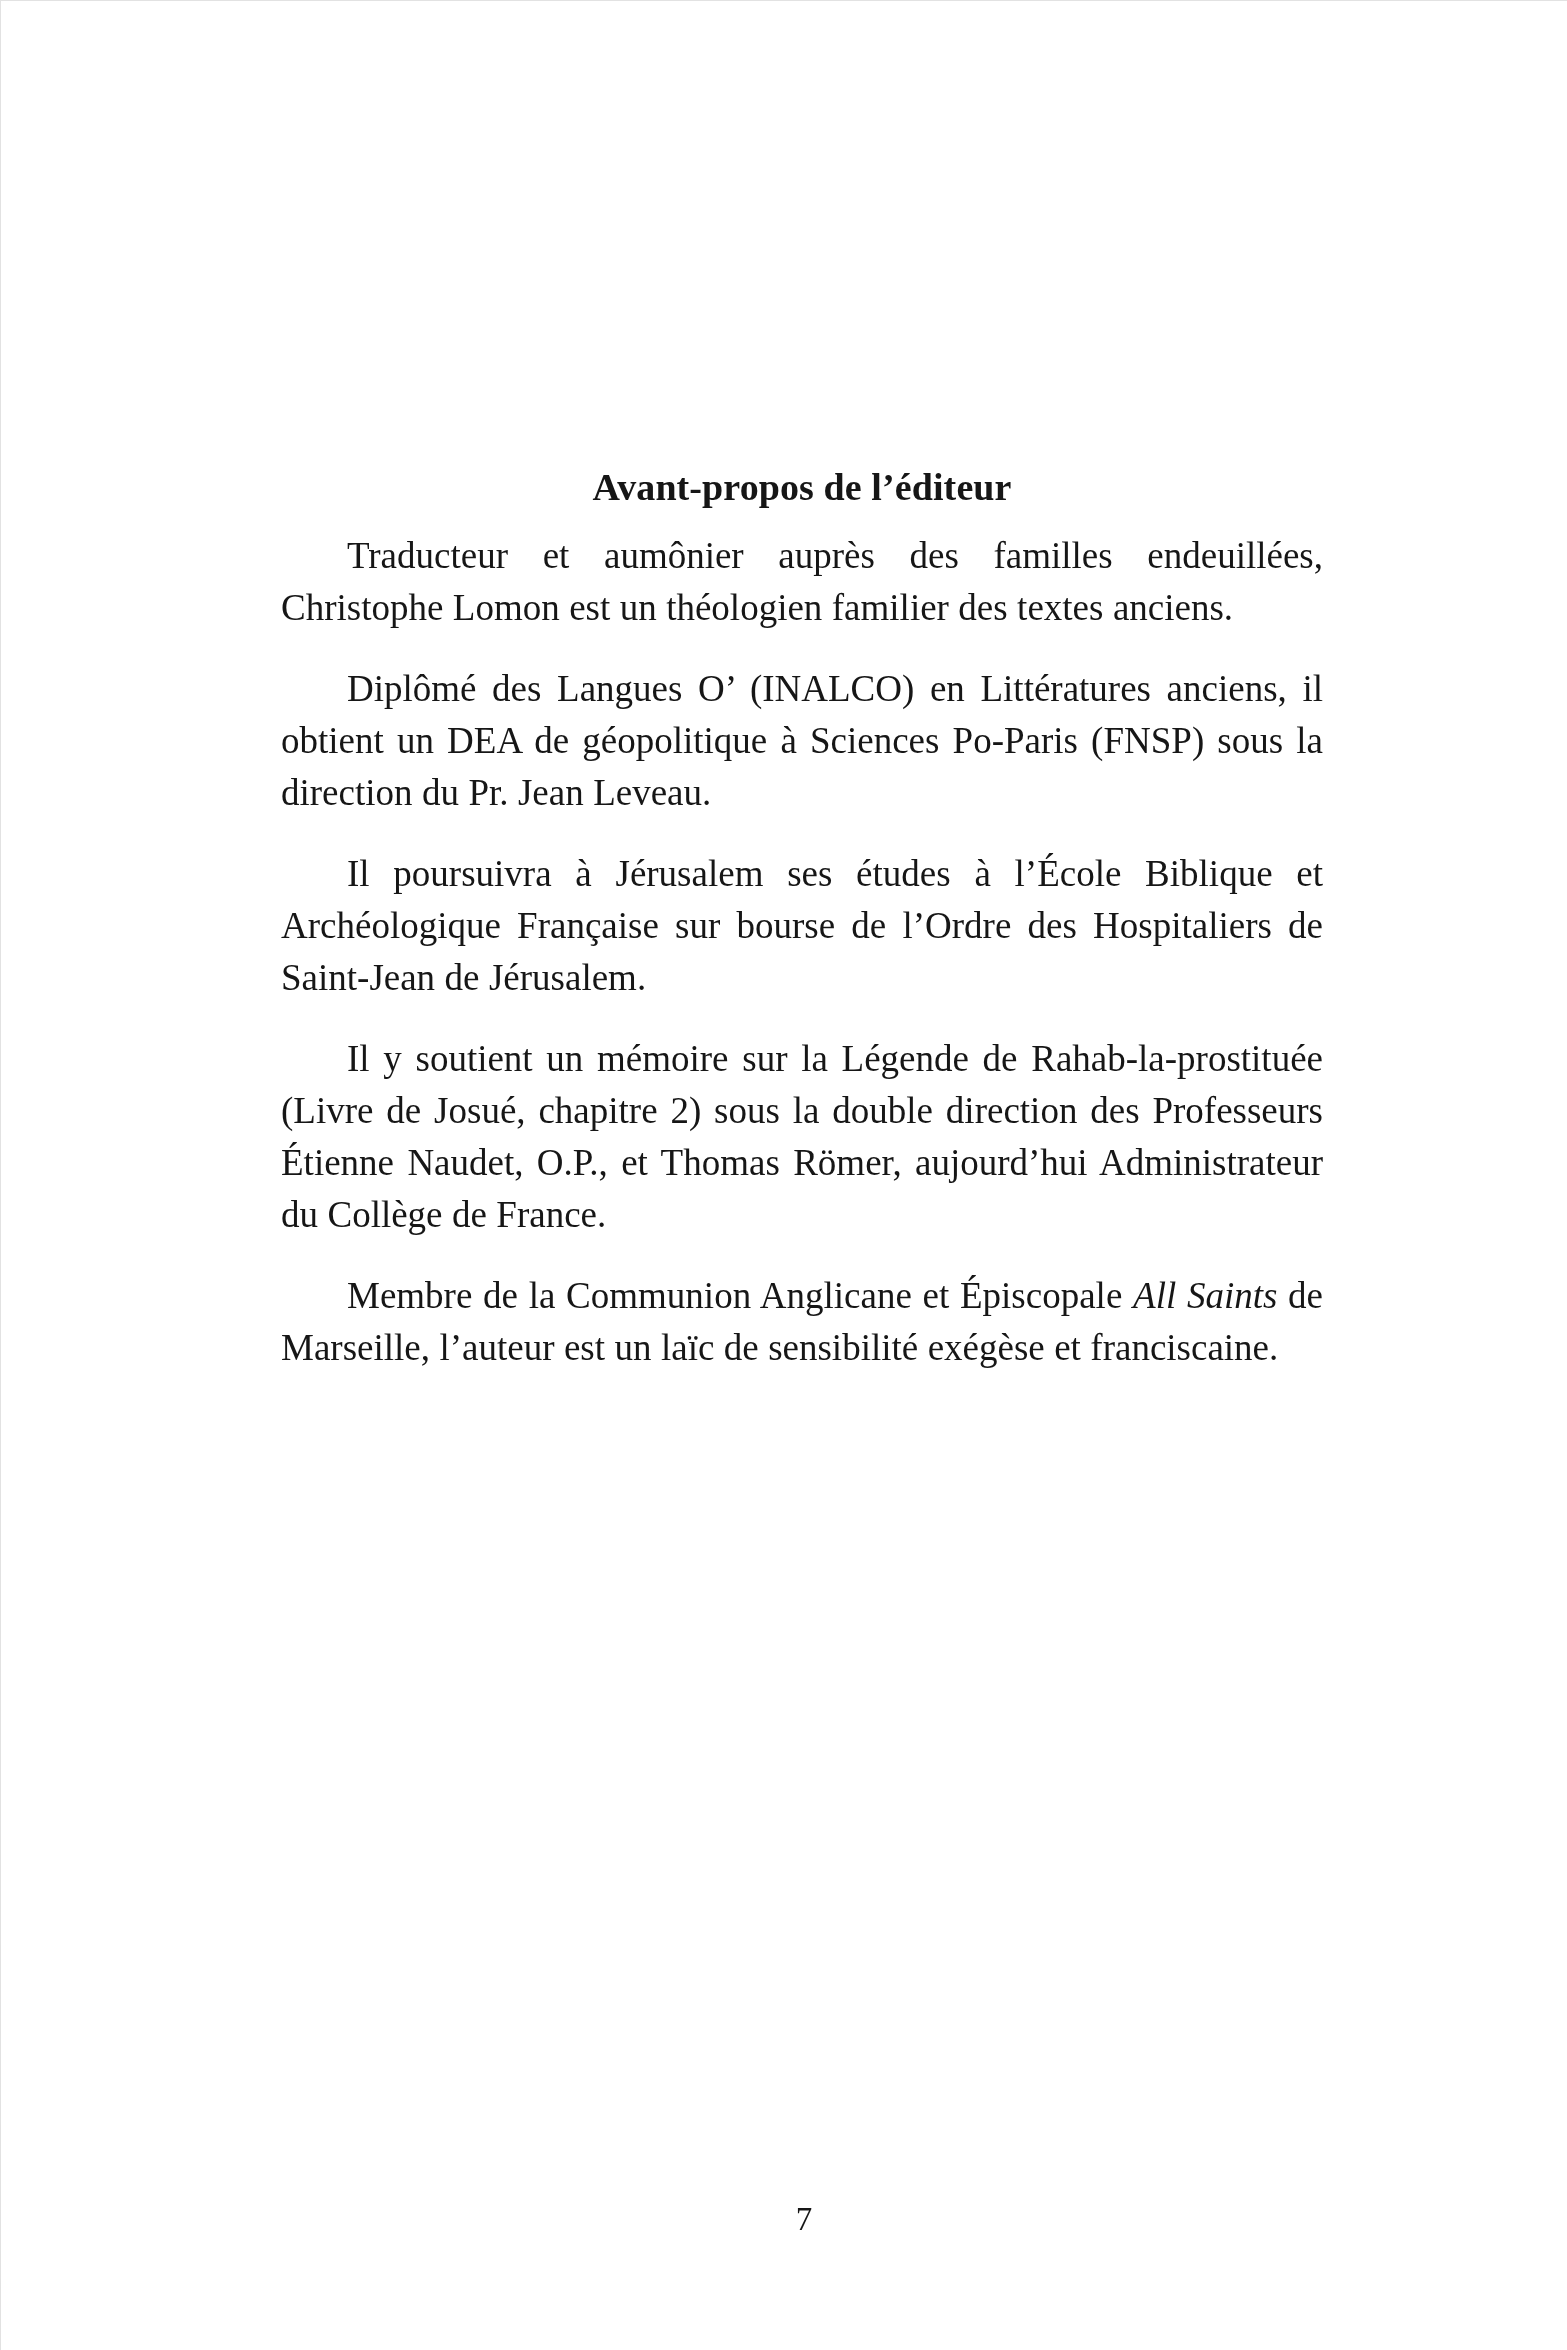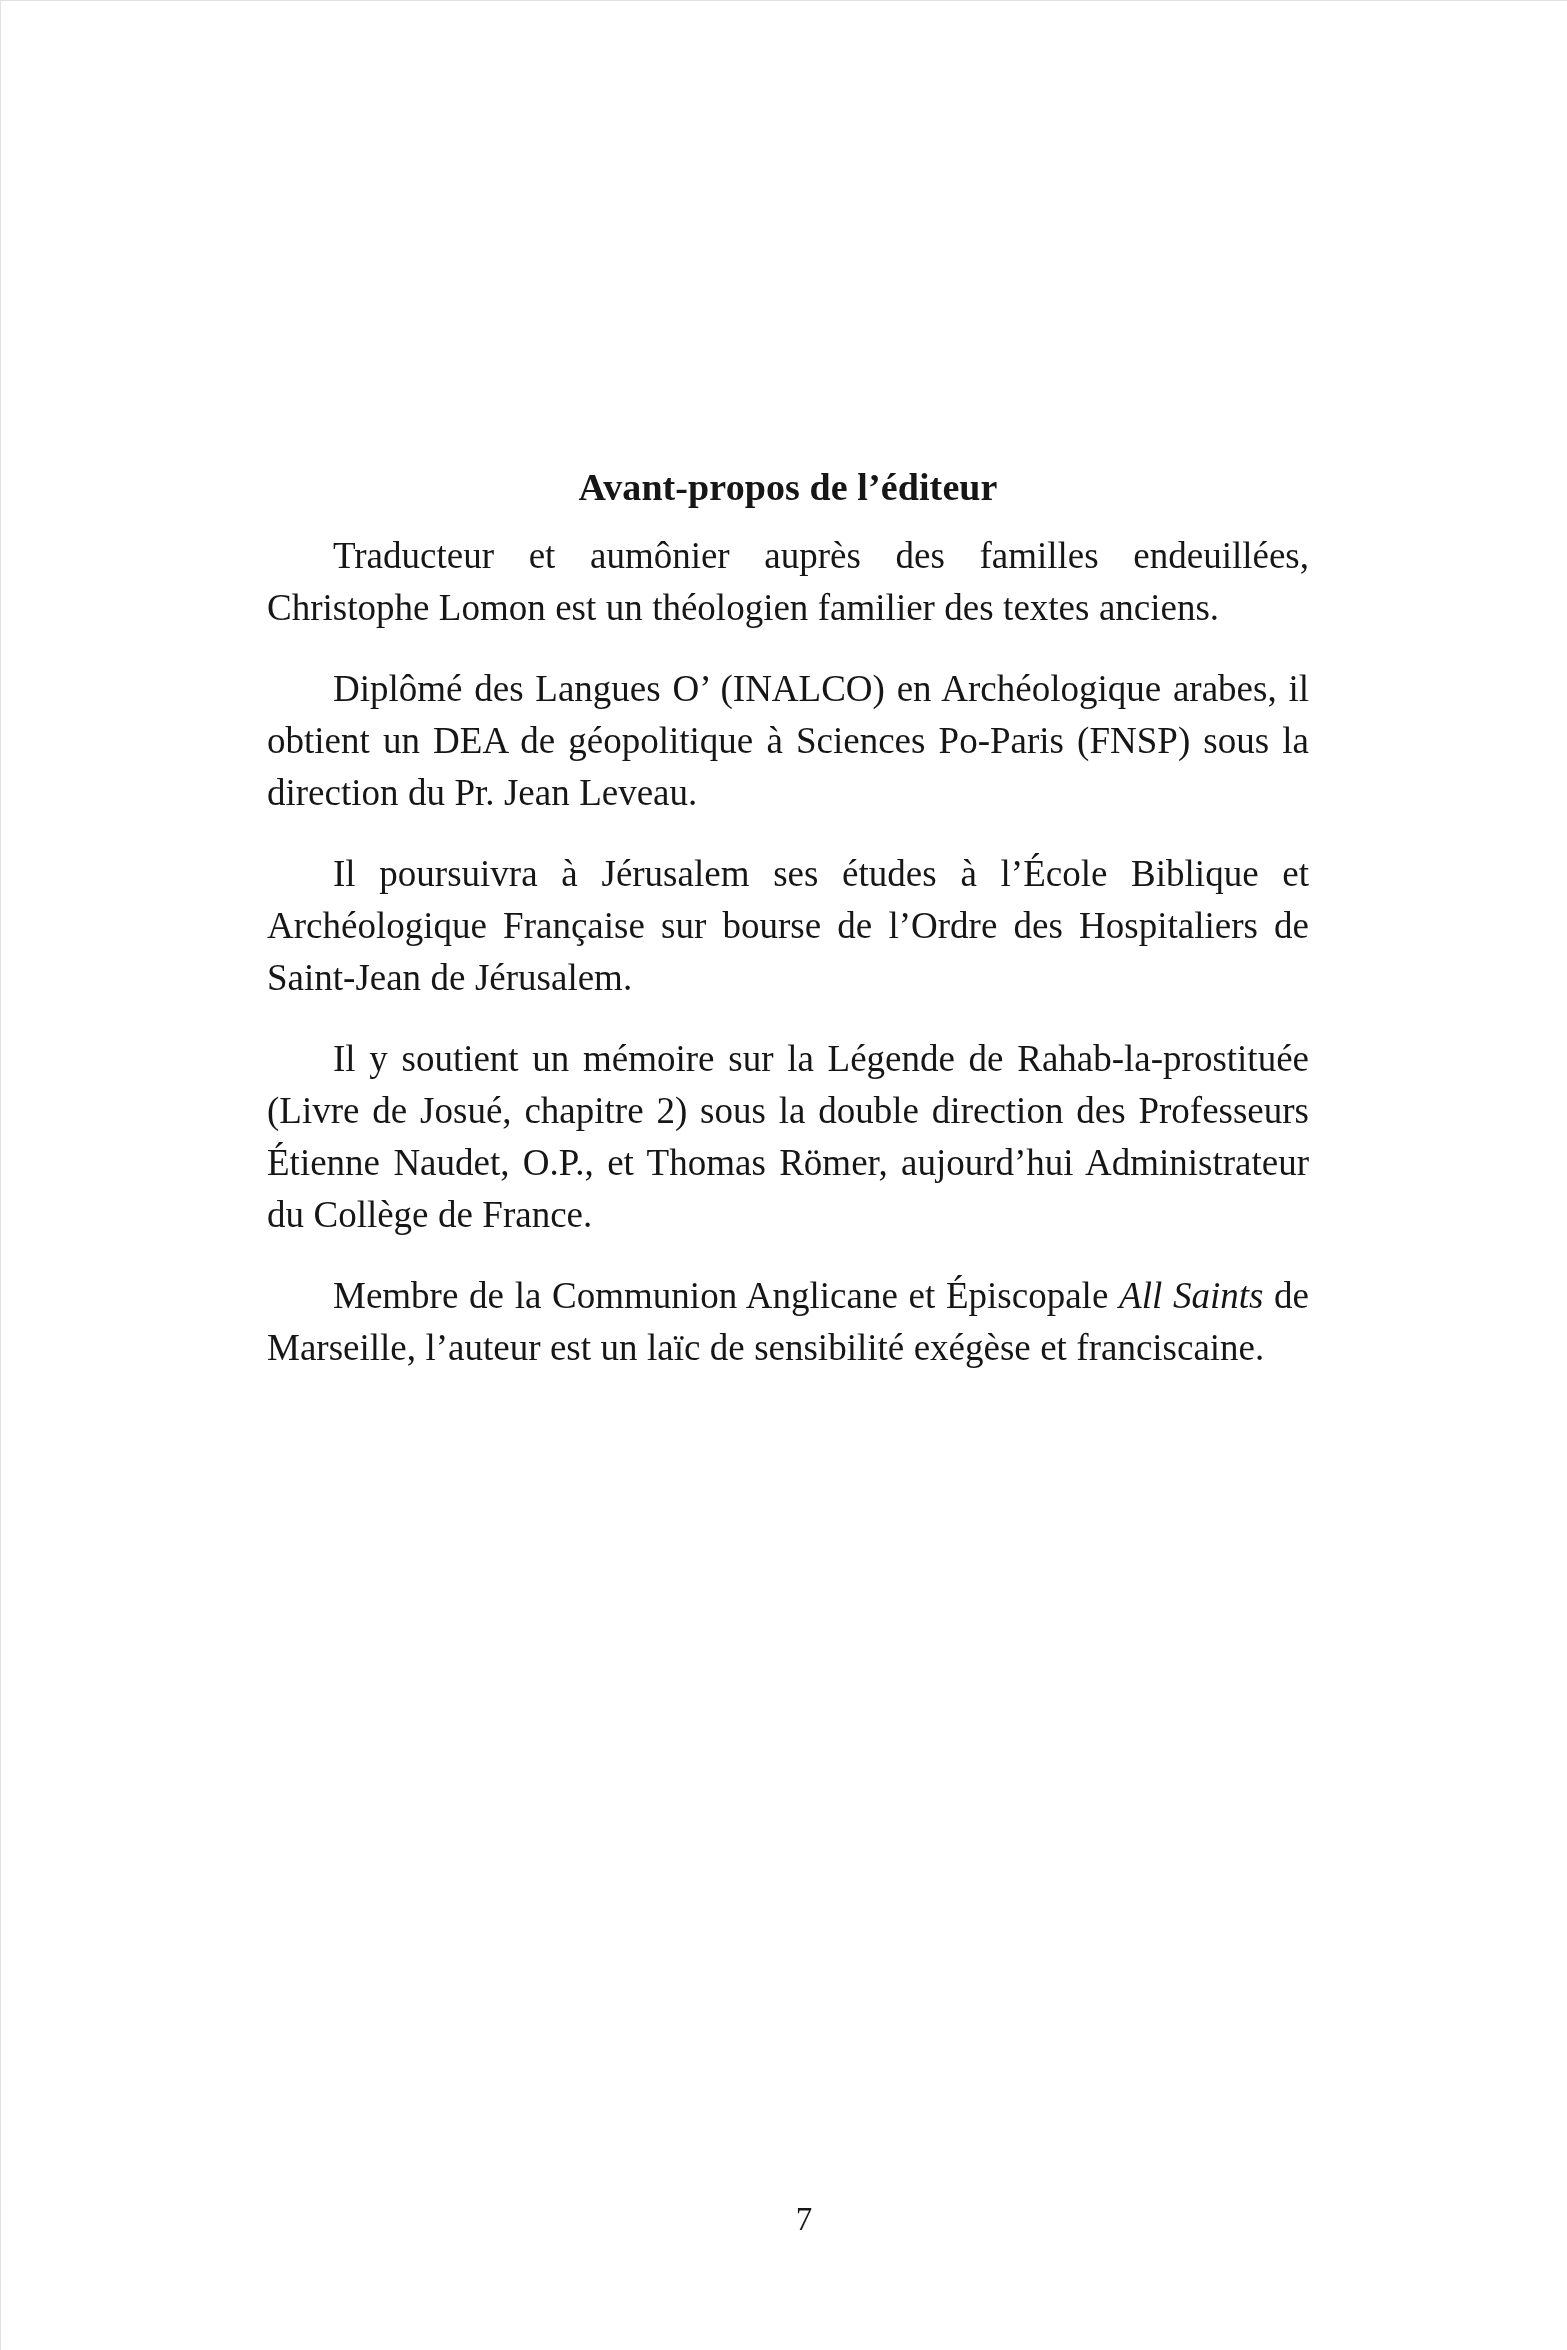--- a/index.html
+++ b/index.html
@@ -15,21 +15,21 @@
     background: #ffffff;
     box-sizing: border-box;
     border: 0.9px solid #e2e2e2;
     overflow: hidden;
     font-family: "Liberation Serif", "DejaVu Serif", serif;
     color: #161616;
   }
 
   .text-block {
     position: absolute;
-    left: 266px;
+    left: 280px;
     top: 467px;
     width: 1042px;
   }
 
   .doc-title {
     font-size: 38px;
     font-weight: bold;
     text-align: center;
     letter-spacing: 0.1px;
     line-height: 1.05;
@@ -76,21 +76,21 @@
 <body>
 
 <div class="page">
 
   <div class="text-block">
 
     <h1 class="doc-title">Avant-propos de l’éditeur</h1>
 
     <p class="para">Traducteur et aumônier auprès des familles endeuillées, Christophe Lomon est un théologien familier des textes anciens.</p>
 
-    <p class="para">Diplômé des Langues O’ (INALCO) en Archéologique arabes, il obtient un DEA de géopolitique à Sciences Po-Paris (FNSP) sous la direction du Pr. Jean Leveau.</p>
+    <p class="para">Diplômé des Langues O’ (INALCO) en Littératures anciens, il obtient un DEA de géopolitique à Sciences Po-Paris (FNSP) sous la direction du Pr. Jean Leveau.</p>
 
 
     <p class="para">Il poursuivra à Jérusalem ses études à l’École Biblique et Archéologique Française sur bourse de l’Ordre des Hospitaliers de Saint-Jean de Jérusalem.</p>
 
     <p class="para">Il y soutient un mémoire sur la Légende de Rahab-la-prostituée (Livre de Josué, chapitre 2) sous la double direction des Professeurs Étienne Naudet, O.P., et Thomas Römer, aujourd’hui Administrateur du Collège de France.</p>
 
     <p class="para"><span>Membre de la Communion Anglicane et Épiscopale </span><i>All Saints</i><span> de Marseille, l’auteur est un laïc de sensibilité exégèse et franciscaine.</span></p>
 
 
   </div>

